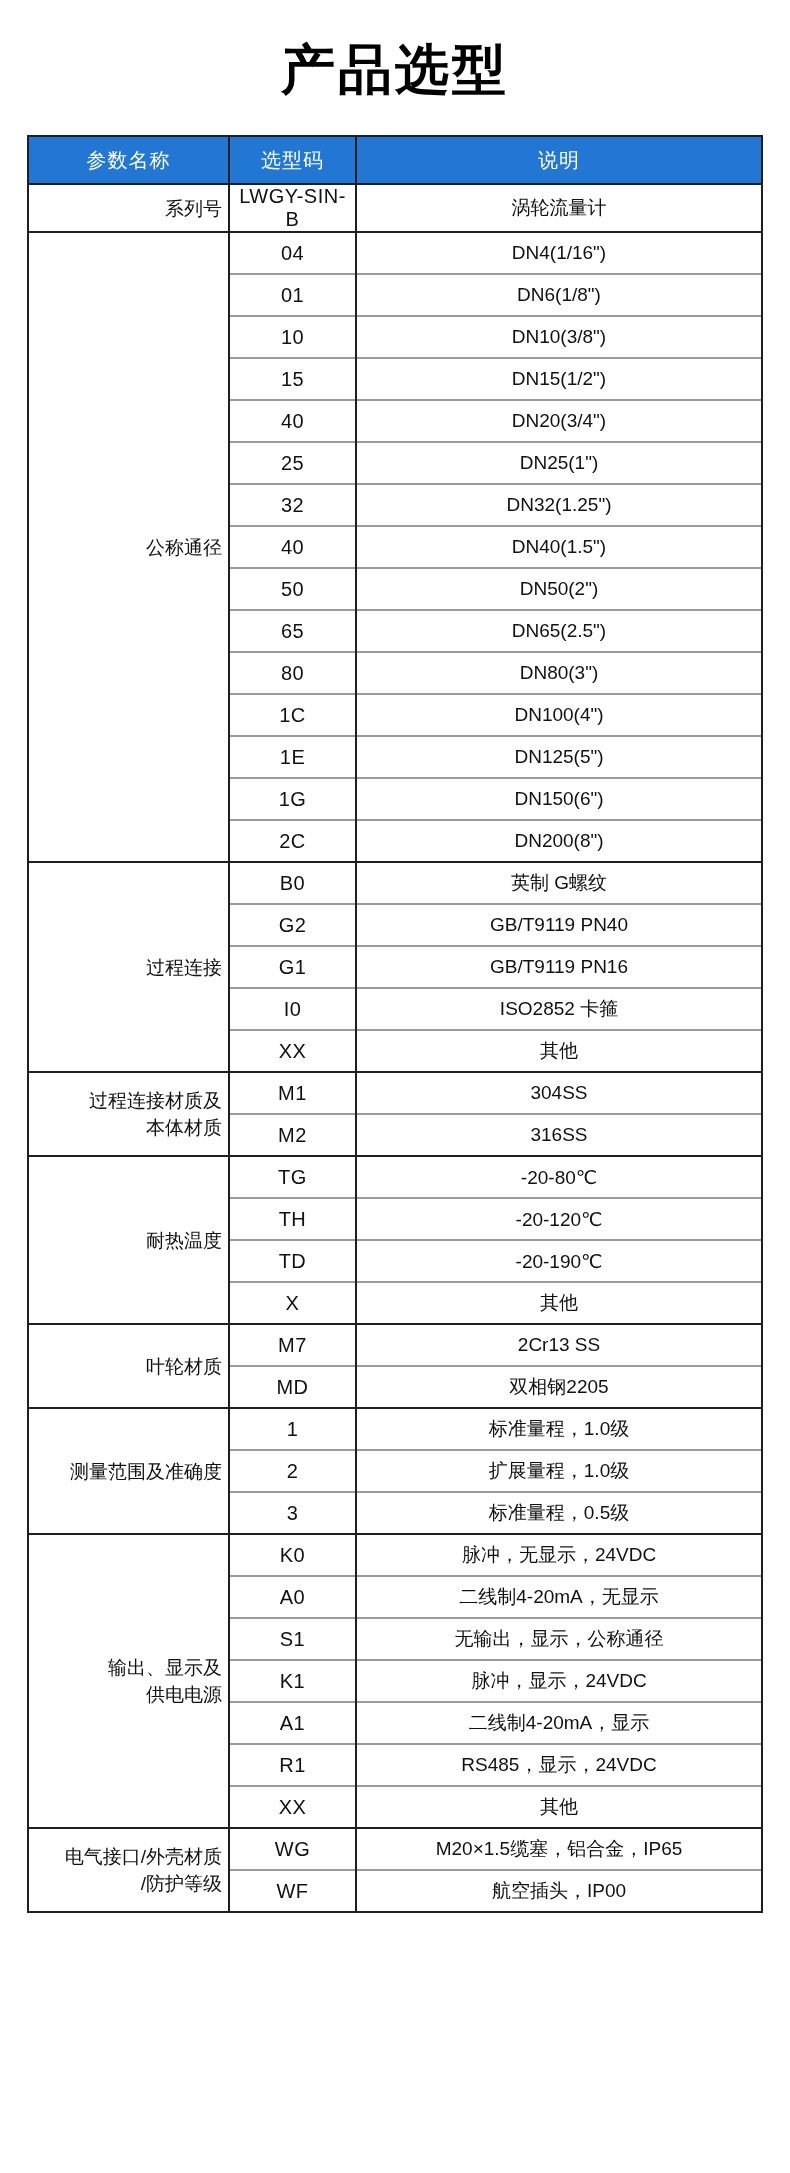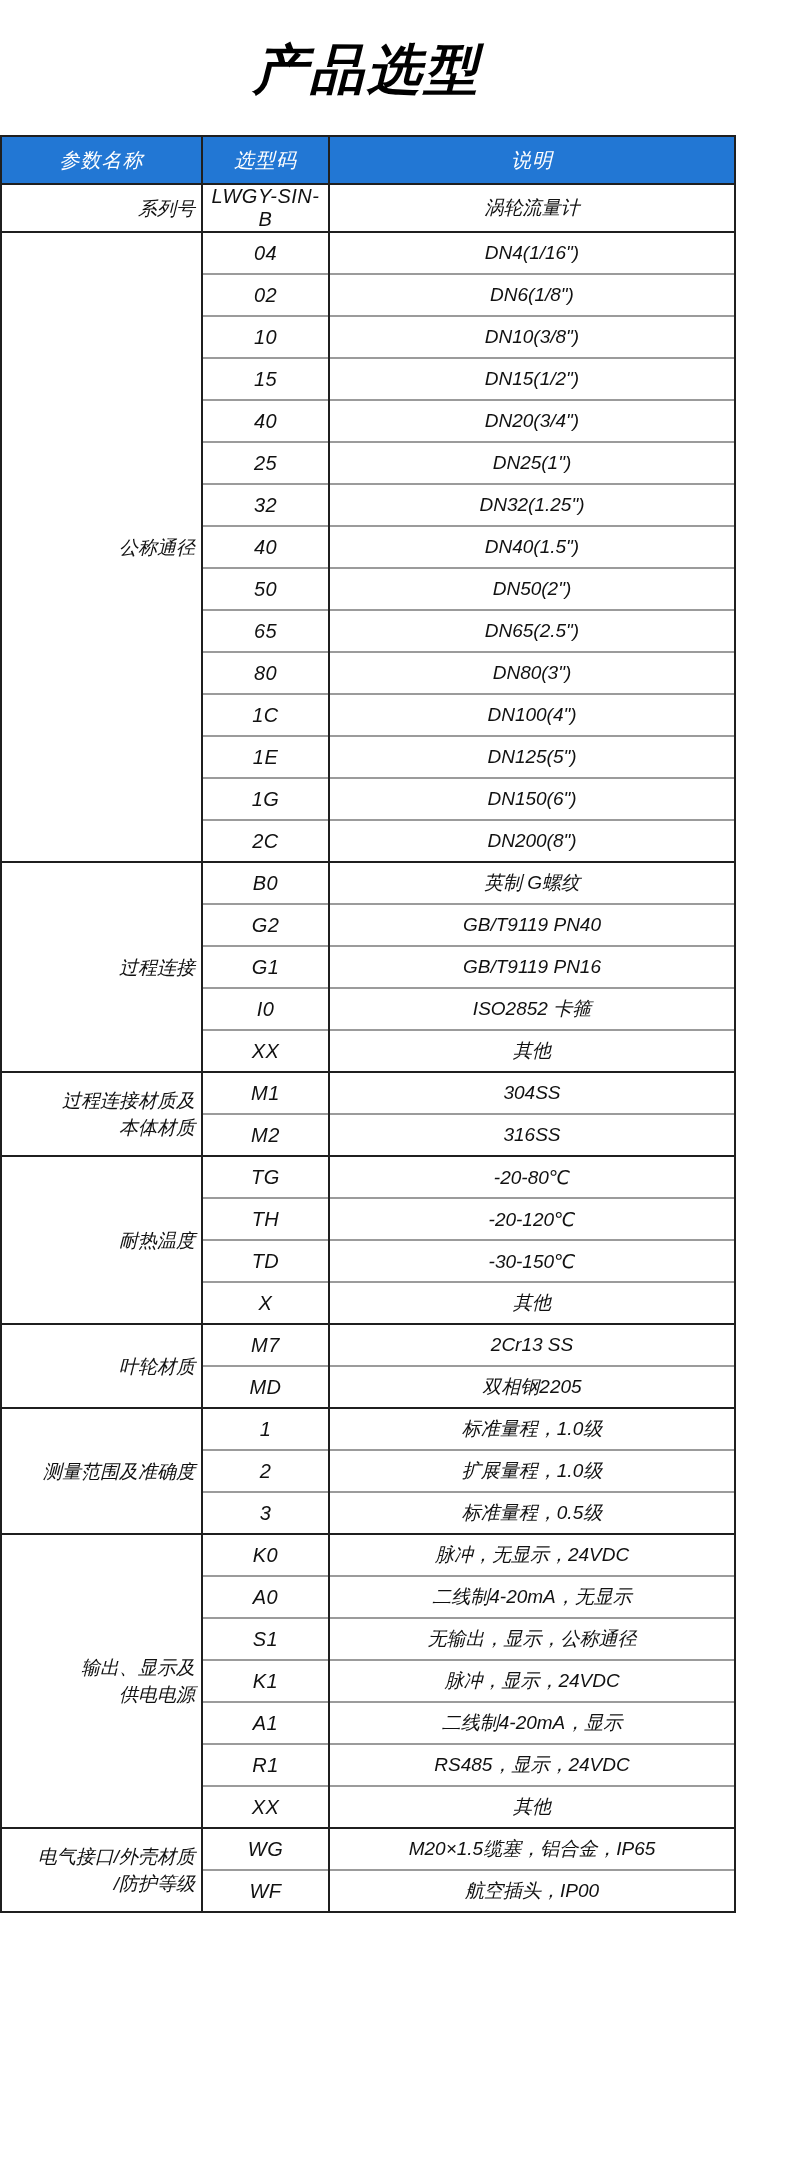--- a/index.html
+++ b/index.html
@@ -9,21 +9,21 @@
     --border-light:#9b9b9b;
     --body-text:#111111;
     --title-text:#000000;
   }
   html,body{margin:0;padding:0;background:#ffffff;}
   body{
     width:790px;
     font-family:"Liberation Sans","DejaVu Sans",sans-serif;
     -webkit-font-smoothing:antialiased;
   }
-  .page{width:734px;min-height:2173px;background:#ffffff;font-style:italic;}
+  .page{width:790px;min-height:2173px;background:#ffffff;}
   .title{
     text-align:center;
     font-size:54px;
     font-weight:bold;
     color:var(--title-text);
     letter-spacing:3px;
     padding-top:40px;
     margin:0 0 36px 0;
     line-height:1.1;
   }
@@ -100,21 +100,21 @@
           <td class="param-cell" rowspan="1">系列号</td>
           <td class="code-cell">LWGY-SIN-B</td>
           <td class="desc-cell">涡轮流量计</td>
         </tr>
         <tr class="sec">
           <td class="param-cell" rowspan="15">公称通径</td>
           <td class="code-cell">04</td>
           <td class="desc-cell">DN4(1/16")</td>
         </tr>
         <tr class="sub">
-          <td class="code-cell">02</td>
+          <td class="code-cell">01</td>
           <td class="desc-cell">DN6(1/8")</td>
         </tr>
         <tr class="sub">
           <td class="code-cell">10</td>
           <td class="desc-cell">DN10(3/8")</td>
         </tr>
         <tr class="sub">
           <td class="code-cell">15</td>
           <td class="desc-cell">DN15(1/2")</td>
         </tr>
@@ -197,21 +197,21 @@
           <td class="param-cell" rowspan="4">耐热温度</td>
           <td class="code-cell">TG</td>
           <td class="desc-cell">-20-80℃</td>
         </tr>
         <tr class="sub">
           <td class="code-cell">TH</td>
           <td class="desc-cell">-20-120℃</td>
         </tr>
         <tr class="sub">
           <td class="code-cell">TD</td>
-          <td class="desc-cell">-30-150℃</td>
+          <td class="desc-cell">-20-190℃</td>
         </tr>
         <tr class="sub">
           <td class="code-cell">X</td>
           <td class="desc-cell">其他</td>
         </tr>
         <tr class="sec">
           <td class="param-cell" rowspan="2">叶轮材质</td>
           <td class="code-cell">M7</td>
           <td class="desc-cell">2Cr13 SS</td>
         </tr>

